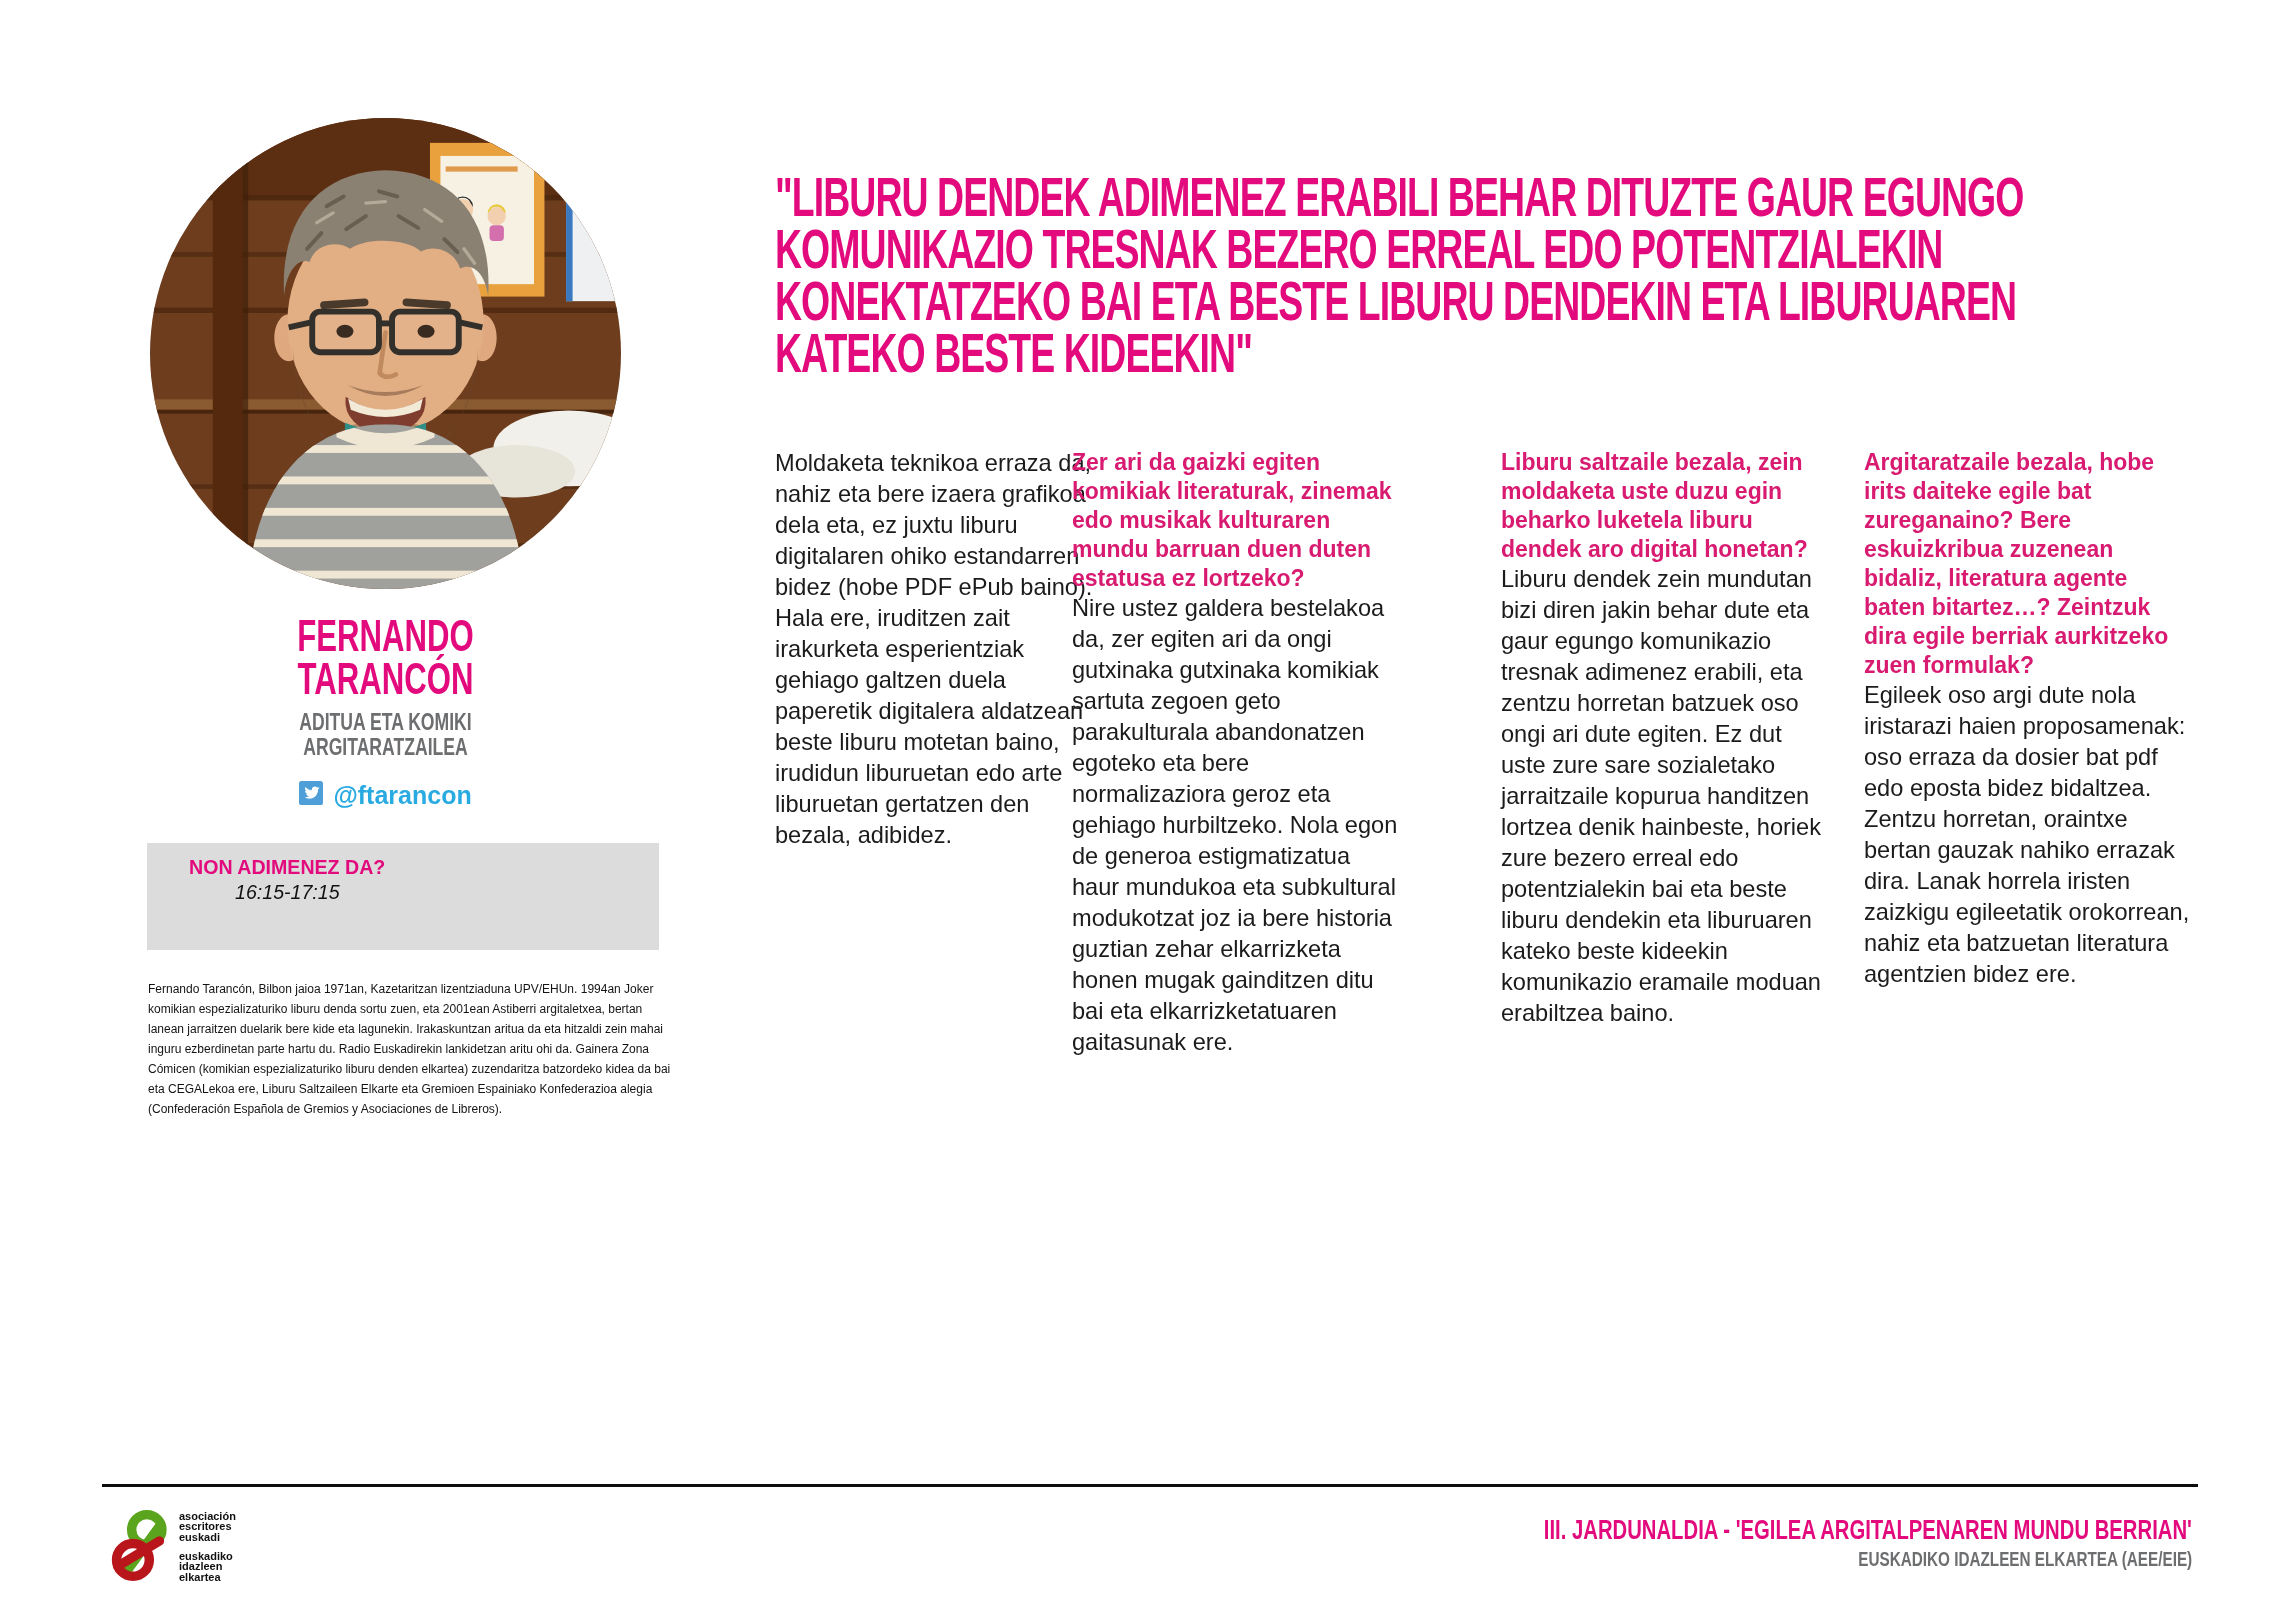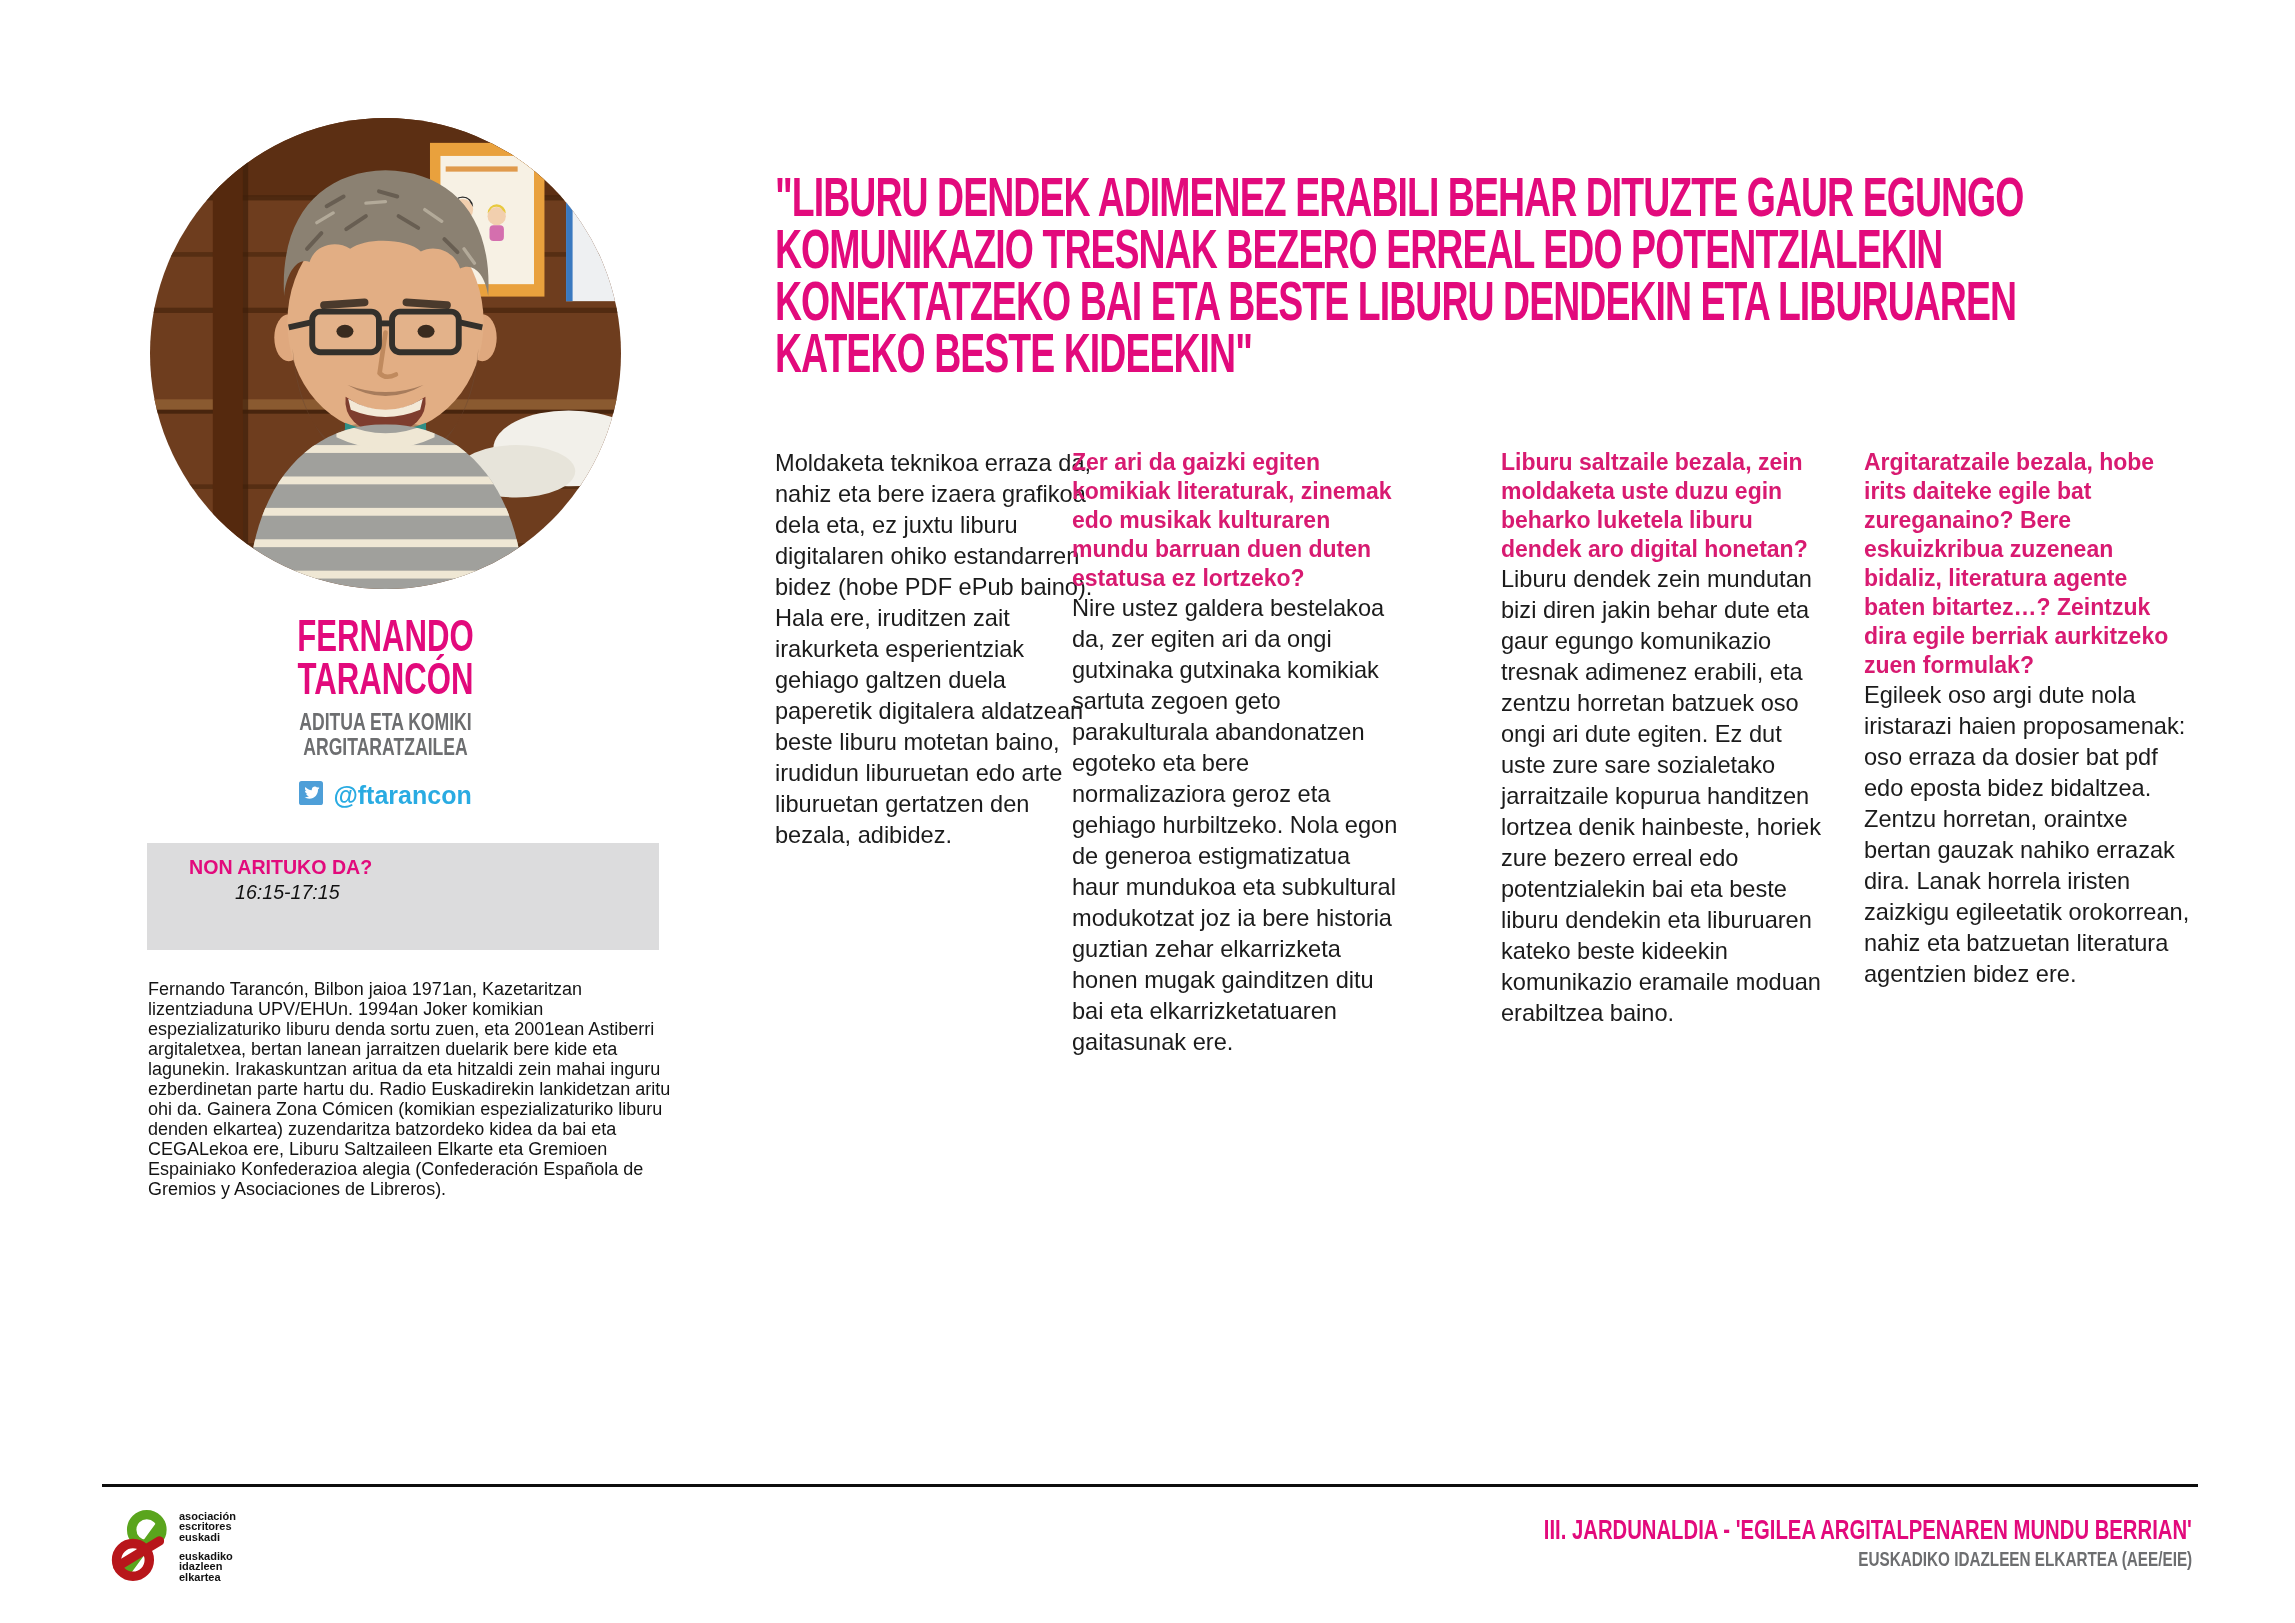--- a/index.html
+++ b/index.html
@@ -28,21 +28,21 @@
   .tw-handle{color:#29abe2;font-weight:bold;font-size:25px;}
 
   
   .session-box{position:absolute;left:147px;top:843px;width:512px;height:107px;background:#dcdcdd;box-sizing:border-box;
         padding:13px 19.6px 0 42px;}
   .session-label{color:#e20a7c;font-weight:bold;font-size:19.6px;line-height:23.6px;}
   .session-title{color:#111;font-weight:bold;font-size:19.6px;line-height:23.6px;width:432px;}
   .session-time{color:#111;font-style:italic;font-size:19.6px;line-height:25px;margin-left:46px;}
 
   
-  .bio{position:absolute;left:148px;top:979px;width:531px;font-size:18px;line-height:20px;color:#141414;}
+  .bio{position:absolute;left:148px;top:979px;width:531px;font-size:12px;line-height:20px;color:#141414;}
 
   
   .col{position:absolute;top:448px;width:330px;}
   .col .q{color:#d81a71;font-weight:bold;font-size:23px;line-height:29px;}
   .col .a{color:#1b1b1b;font-size:23.6px;line-height:31px;}
   .col1{left:775px;} .col2{left:1072px;} .col3{left:1501px;} .col4{left:1864px;}
 
   
   .footer-rule{position:absolute;left:102px;top:1484px;width:2096px;height:2.6px;background:#0d0d0d;}
   .logo-mark{position:absolute;left:109px;top:1502px;width:63px;height:86px;}
@@ -161,21 +161,21 @@
   <div class="twitter-row">
     <span class="tw-icon">
       <svg viewBox="0 0 28 28">
         <path fill="#ffffff" d="M27 6.3c-.9.4-1.9.7-2.9.9 1-.6 1.8-1.6 2.2-2.8-1 .6-2.1 1-3.2 1.2A5.1 5.1 0 0 0 14.4 9c0 .4 0 .8.1 1.2-4.2-.2-8-2.2-10.5-5.3-.4.8-.7 1.6-.7 2.6 0 1.8.9 3.3 2.3 4.2-.8 0-1.6-.2-2.3-.6v.1c0 2.5 1.8 4.5 4.1 5-.4.1-.9.2-1.3.2-.3 0-.6 0-.9-.1.6 2 2.5 3.5 4.8 3.5a10.2 10.2 0 0 1-7.5 2.1 14.4 14.4 0 0 0 7.8 2.3c9.3 0 14.4-7.7 14.4-14.4v-.7c1-.7 1.9-1.6 2.3-2.8z"></path>
       </svg>
     </span>
     <span class="tw-handle">@ftarancon</span>
   </div>
 
   <div class="session-box">
-    <div class="session-label">NON ARITUKO DA?</div>
+    <div class="session-label">NON ADIMENEZ DA?</div>
     <div class="session-time">16:15-17:15</div>
   </div>
 
   <div class="bio">Fernando Tarancón, Bilbon jaioa 1971an, Kazetaritzan lizentziaduna UPV/EHUn. 1994an Joker komikian espezializaturiko liburu denda sortu zuen, eta 2001ean Astiberri argitaletxea, bertan lanean jarraitzen duelarik bere kide eta lagunekin. Irakaskuntzan aritua da eta hitzaldi zein mahai inguru ezberdinetan parte hartu du. Radio Euskadirekin lankidetzan aritu ohi da. Gainera Zona Cómicen (komikian espezializaturiko liburu denden elkartea) zuzendaritza batzordeko kidea da bai eta CEGALekoa ere, Liburu Saltzaileen Elkarte eta Gremioen Espainiako Konfederazioa alegia (Confederación Española de Gremios y Asociaciones de Libreros).</div>
 
   <div class="col col1">
     <div class="a">Moldaketa teknikoa erraza da, nahiz eta bere izaera grafikoa dela eta, ez juxtu liburu digitalaren ohiko estandarren bidez (hobe PDF ePub baino). Hala ere, iruditzen zait irakurketa esperientziak gehiago galtzen duela paperetik digitalera aldatzean beste liburu motetan baino, irudidun liburuetan edo arte liburuetan gertatzen den bezala, adibidez.</div>
   </div>
   <div class="col col2">
     <div class="q">Zer ari da gaizki egiten komikiak literaturak, zinemak edo musikak kulturaren mundu barruan duen duten estatusa ez lortzeko?</div>

